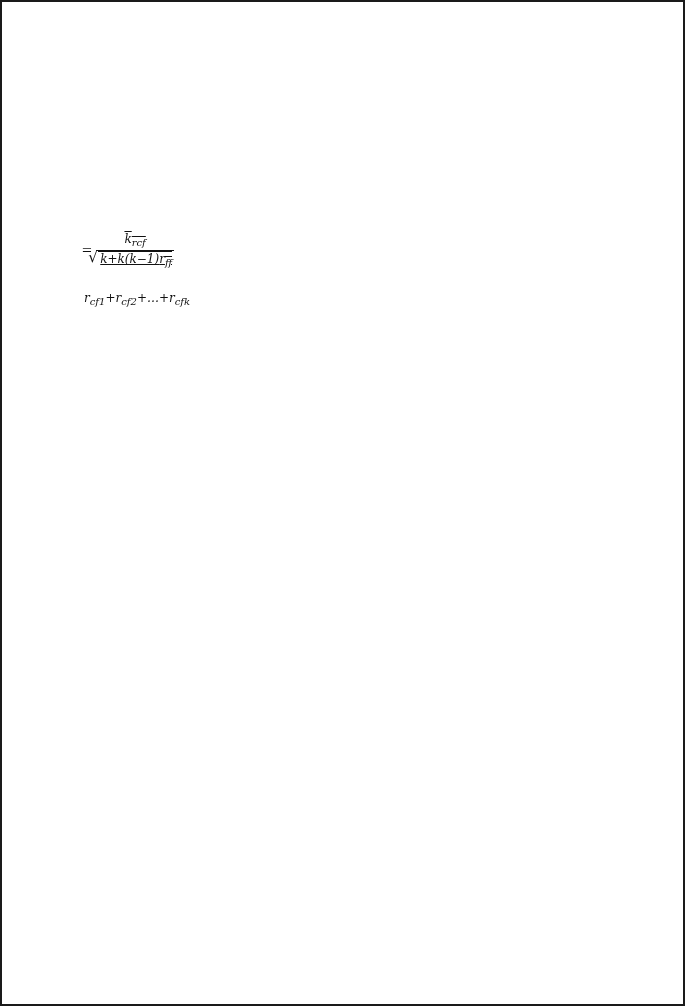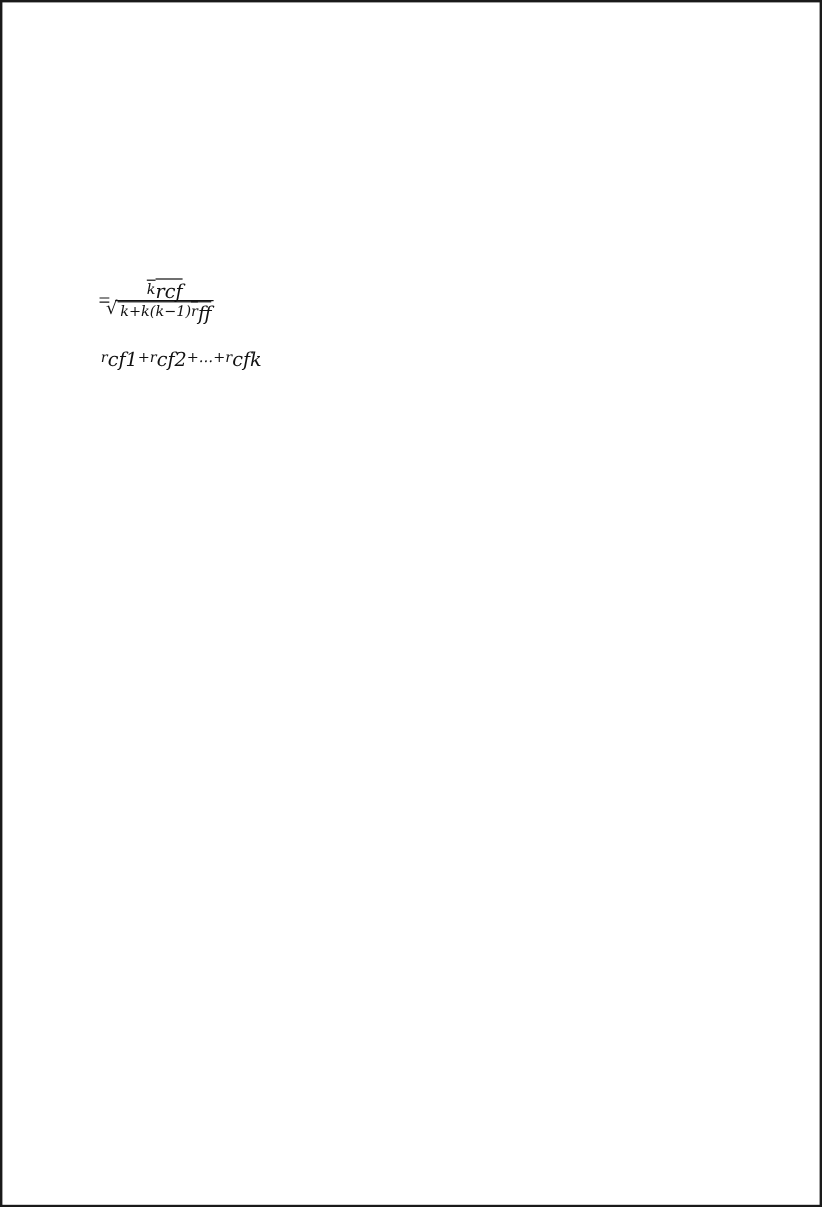--- a/index.html
+++ b/index.html
@@ -14,24 +14,24 @@
   .title { left: 14px; top: 6px; font-weight: bold; font-size: 18px; }
   .io { left: 54px; }
   .io b { font-weight: bold; }
   .step { left: 46px; width: 626px; text-align: justify; }
   .step .num { display: inline-block; width: 34px; }
   .indent { left: 80px; width: 592px; text-align: justify; }
   .math { font-family: "DejaVu Serif", "Liberation Serif", serif; font-style: italic; }
   .frac { display: inline-block; vertical-align: middle; text-align: center; }
   .frac .n { display: block; font-size: 12px; line-height: 15px; padding: 0 2px; }
   .frac .d { display: block; font-size: 12px; line-height: 16px; border-top: 1.5px solid #111; padding: 0 2px; }
-  .sqrt { border-top: 1px solid #111; padding-left: 2px; position: relative; }
+  .sqrt { border-top: 1px solid #111; padding-left: 2px; position: relative; text-decoration: underline; }
   .sqrt::before { content: "√"; position: absolute; left: -10px; top: -3px; font-style: normal; font-size: 15px; }
   .ovl { text-decoration: overline; }
-  sub.s { font-size: 16px; }
+  sub.s { font-size: 10px; }
 </style>
 </head>
 <body>
 
 <div class="frame">
 
   <div class="abs title"></div>
 
   <div class="abs io" style="top:32px;">
     <b></b>

